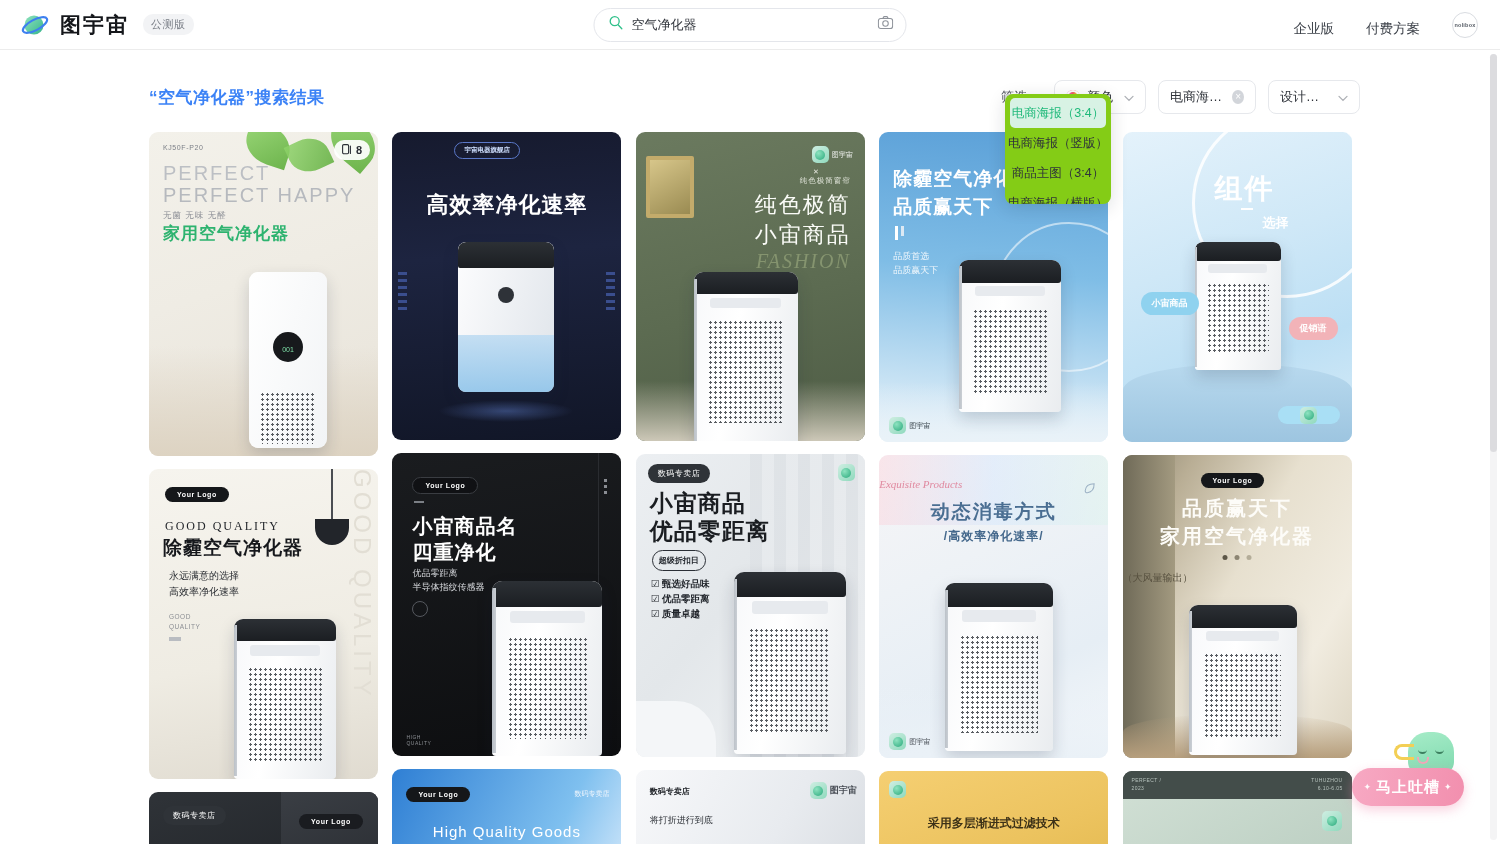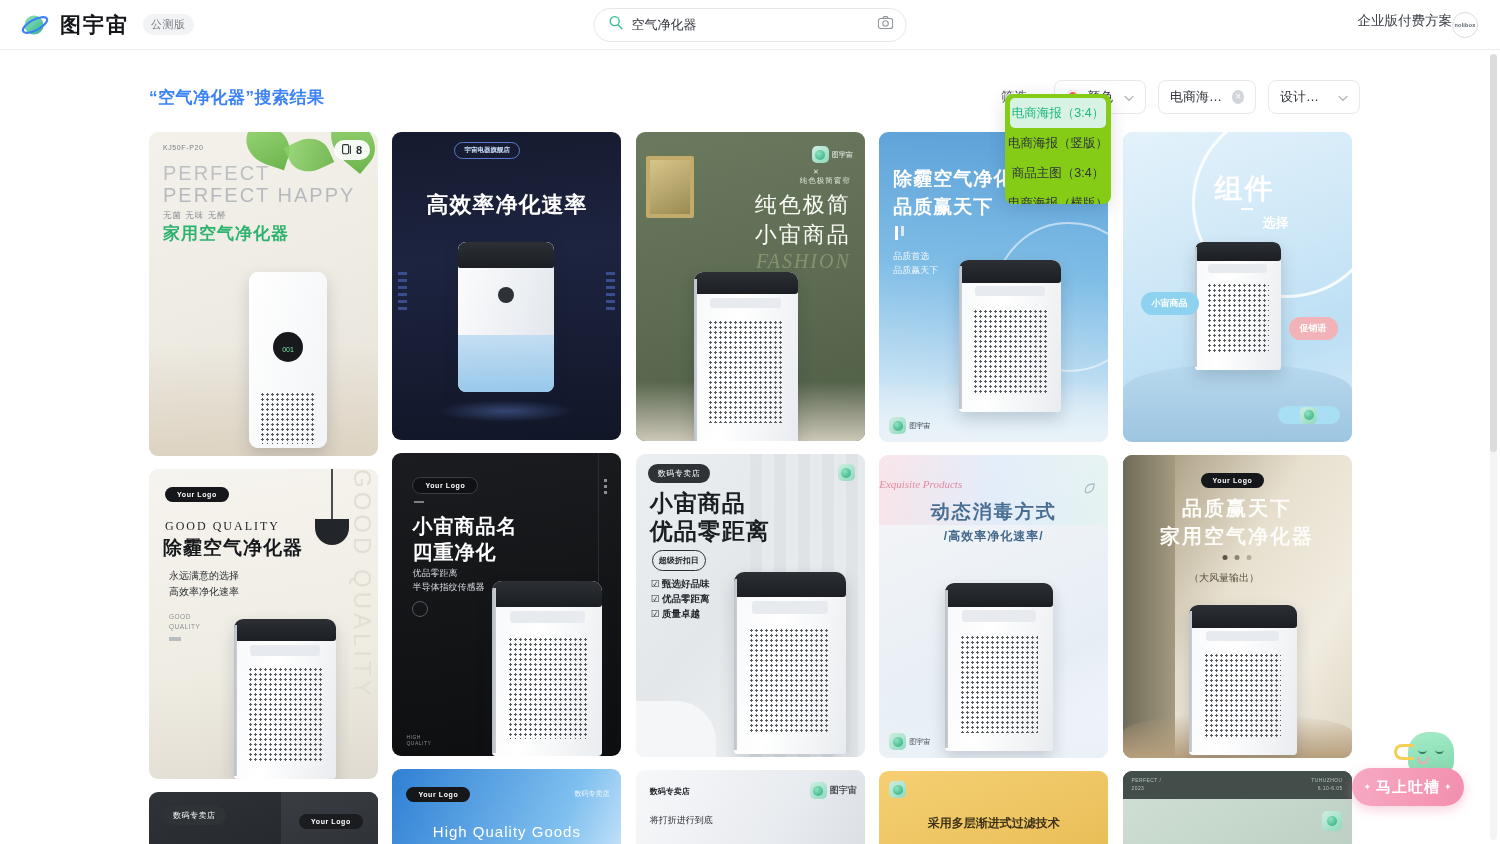--- a/index.html
+++ b/index.html
@@ -33,21 +33,21 @@
   .search-box {
     width: 100%; height: 100%;
     border: 1px solid #e4e6eb; border-radius: 18px;
     display: flex; align-items: center; padding: 0 12px 0 14px;
     background: #fff;
   }
   .search-icon { flex: 0 0 auto; margin-right: 8px; }
   .search-text { flex: 1; font-size: 13px; color: #30343b; }
   .camera-icon { flex: 0 0 auto; opacity: .75; }
   .nav-right {
-    margin-left: auto; display: flex; align-items: flex-start; margin-right: 22px;
+    margin-left: auto; display: flex; align-items: flex-end; gap: 32px; margin-right: 22px;
   }
   .nav-link { font-size: 13.5px; color: #3a3f47; cursor: pointer; }
   .avatar {
     width: 26px; height: 26px; border-radius: 50%;
     border: 1px solid #d9dce1; background: #fff;
     display: flex; align-items: center; justify-content: center;
     font-size: 5.5px; letter-spacing: .2px; color: #5a6069; font-weight: 700;
   }
 
   
@@ -594,21 +594,21 @@
       <div class="inner">
         <div style="position:absolute;top:0;left:0;width:52px;height:303px;background:linear-gradient(90deg,#6f6a58,#a39a80);"></div>
         <div class="logo-pill" style="top:18px;left:78px;">Your Logo</div>
         <div class="card-title" style="top:40px;left:0;width:229px;text-align:center;font-size:20px;font-weight:800;color:#fdfcf8;letter-spacing:2px;">品质赢天下</div>
         <div class="card-title" style="top:68px;left:0;width:229px;text-align:center;font-size:20px;font-weight:800;color:#fdfcf8;letter-spacing:2px;">家用空气净化器</div>
         <div style="position:absolute;top:100px;left:50%;transform:translateX(-50%);display:flex;gap:7px;">
           <span style="width:5px;height:5px;border-radius:50%;background:#5d5748;"></span>
           <span style="width:5px;height:5px;border-radius:50%;background:#8c8573;"></span>
           <span style="width:5px;height:5px;border-radius:50%;background:#b4ad99;"></span>
         </div>
-        <div class="card-title" style="top:116px;left:0;width:203px;text-align:center;font-size:10px;color:#57503f;">（大风量输出）</div>
+        <div class="card-title" style="top:116px;left:0;width:203px;font-size:10px;color:#57503f;">（大风量输出）</div>
         <div class="device" style="width:108px;height:150px;left:66px;top:150px;">
           <div class="dev-body" style="border-radius:9px 9px 4px 4px;">
             <div class="dev-top" style="height:15%;"></div>
             <div class="dev-panel" style="top:17%;height:7%;"></div>
             <div class="dev-grill" style="top:32%;height:56%;"></div>
             <div class="dev-side"></div>
           </div>
         </div>
         <div style="position:absolute;bottom:0;left:0;right:0;height:44px;background:linear-gradient(180deg,rgba(190,175,150,0),#b79f7d);border-radius:50% 50% 0 0 / 18px 18px 0 0;"></div>
       </div>

